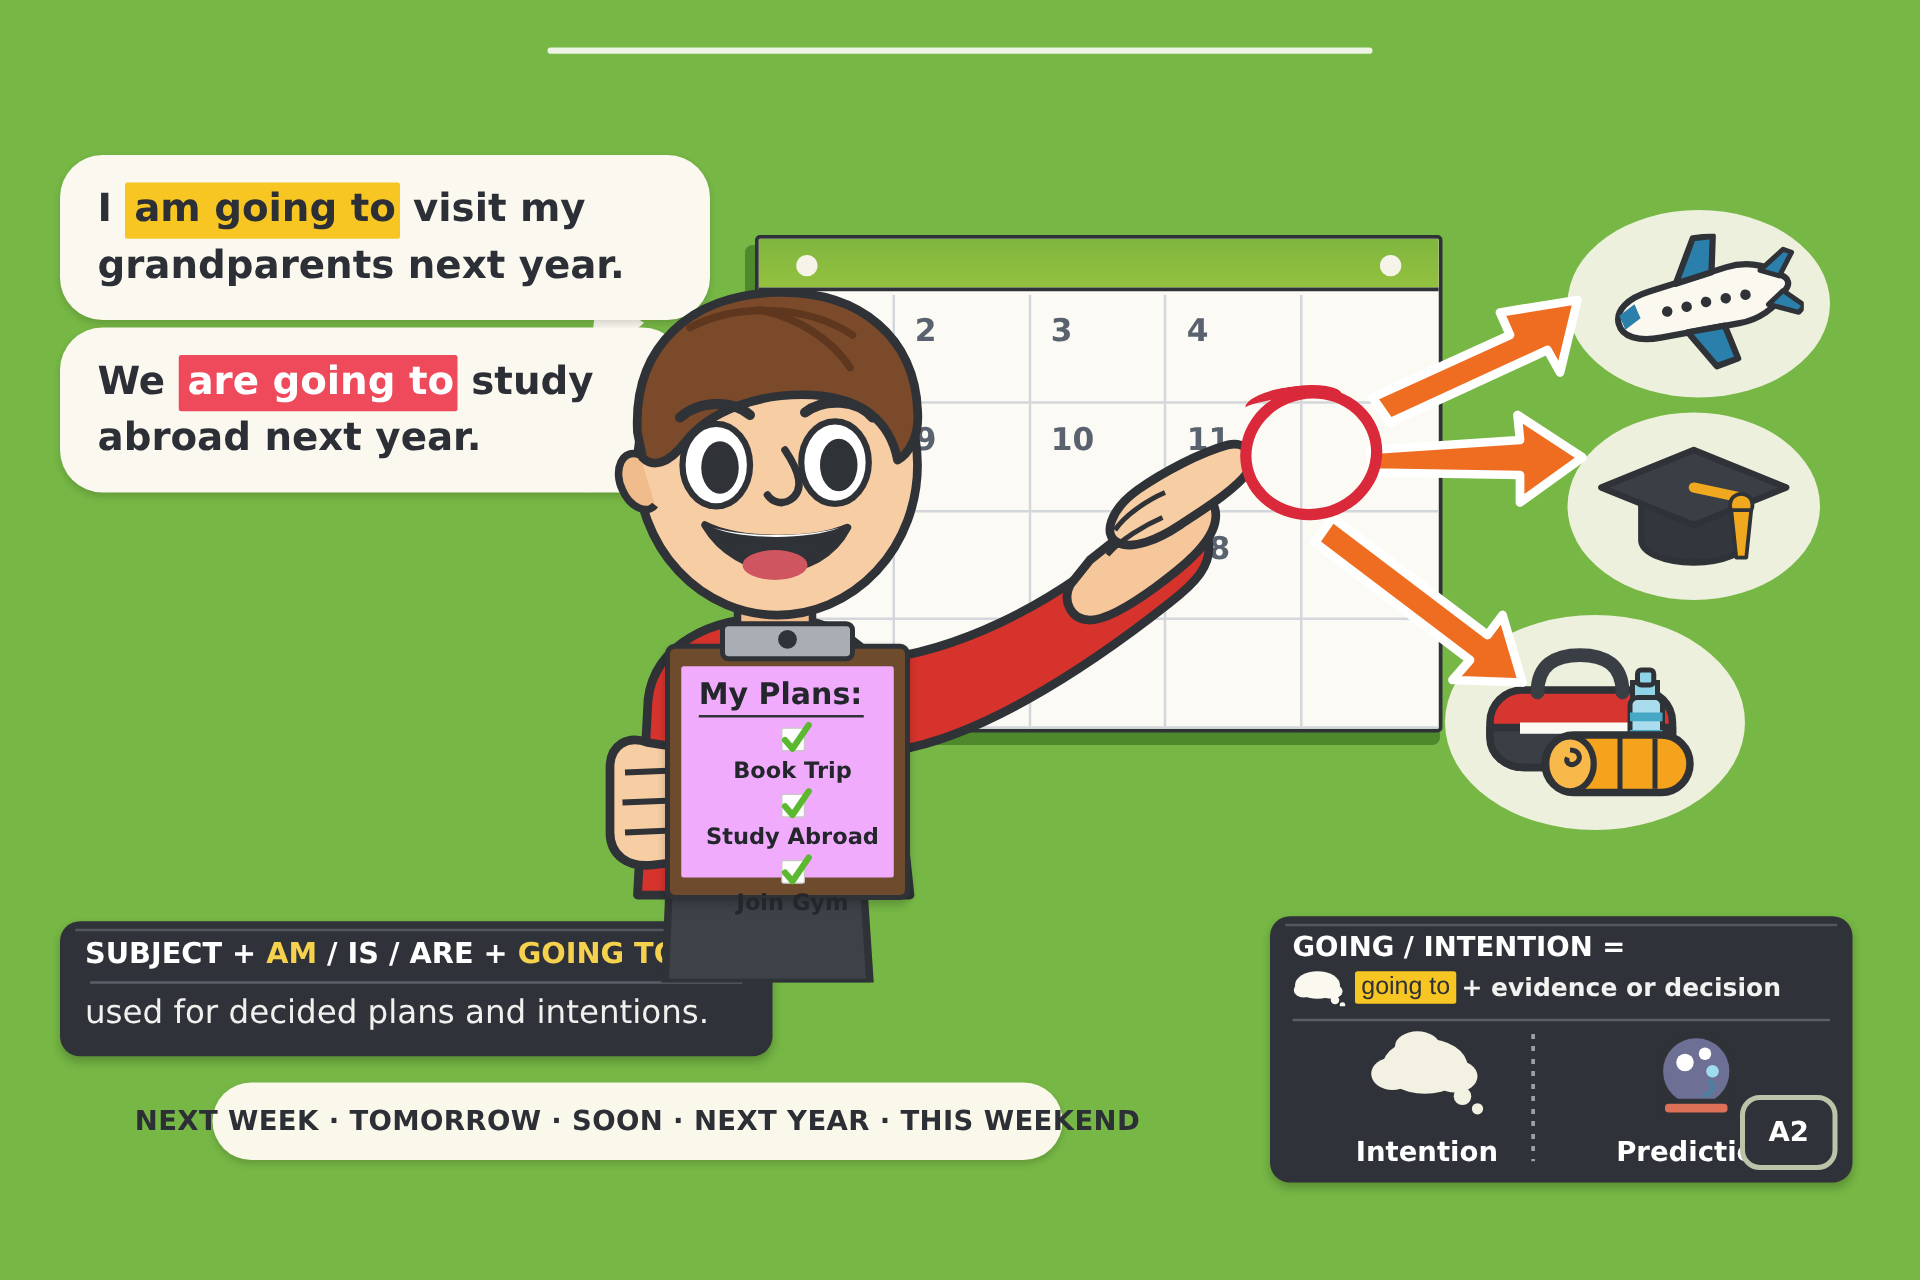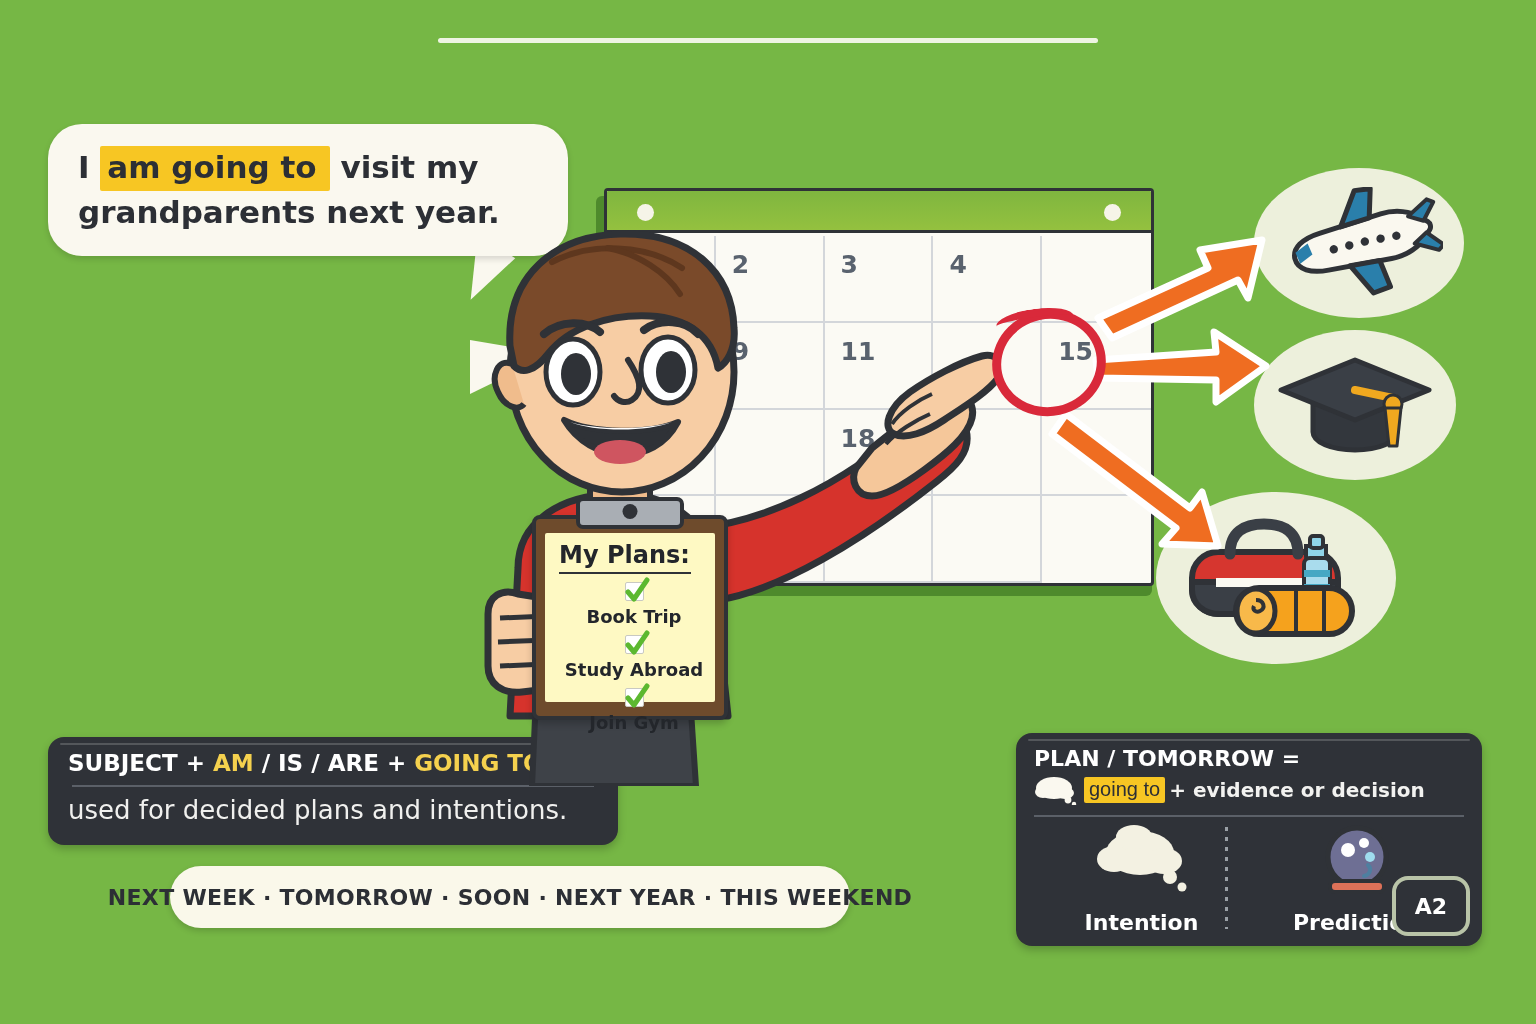--- a/index.html
+++ b/index.html
@@ -29,21 +29,21 @@
     position:absolute;background:#faf8ef;border-radius:34px;
     box-shadow:0 3px 6px rgba(0,0,0,.14);
     padding:22px 30px 24px 30px;box-sizing:border-box;
   }
   .bubble .line{
     font-family:"DejaVu Sans", sans-serif;
     font-weight:bold;font-size:31px;color:#2c2f35;line-height:1.28;
     white-space:nowrap;
   }
   .bubble .line.second{margin-top:2px;}
-  .hl{padding:2px 13px 3px 7px;border-radius:2px;display:inline-block;}
+  .hl{padding:2px 3px 3px 7px;border-radius:2px;display:inline-block;}
   .hl-yellow{background:#f7c623;color:#2c2f35;}
   .hl-red{background:#ee4a5b;color:#ffffff;}
 
   #bubble1{left:48px;top:124px;width:520px;}
   #bubble2{left:48px;top:262px;width:500px;}
   .tail{position:absolute;width:0;height:0;}
   #tail1{
     left:474px;top:236px;
     border-left:40px solid #faf8ef;
     border-top:20px solid transparent;
@@ -109,21 +109,21 @@
 
   
   .clipboard{
     position:absolute;left:532px;top:515px;width:196px;height:205px;
     background:#6e4b2c;border:4px solid #2f3237;border-radius:8px;
     box-sizing:border-box;z-index:9;
     box-shadow:0 4px 7px rgba(0,0,0,.2);
   }
   .clip-paper{
     position:absolute;left:9px;top:14px;right:9px;bottom:14px;
-    background:#fef9c3;border-radius:2px;padding:10px 6px 0 14px;box-sizing:border-box;
+    background:#f0abfc;border-radius:2px;padding:10px 6px 0 14px;box-sizing:border-box;
   }
   .clip-clamp{
     position:absolute;left:50%;top:-22px;transform:translateX(-50%);
     width:108px;height:32px;background:#a9aeb4;border:4px solid #2f3237;
     border-radius:7px;box-sizing:border-box;z-index:10;
   }
   .clip-clamp::after{
     content:"";position:absolute;left:50%;top:3px;transform:translateX(-50%);
     width:15px;height:15px;border-radius:50%;background:#2f3237;
   }
@@ -231,20 +231,28 @@
   <div class="bubble" id="bubble1">
     <div class="line">
       <span>I</span>
       <span class="hl hl-yellow">am going to</span>
       <span>visit my</span>
     </div>
     <div class="line second">grandparents next year.</div>
   </div>
 
   <div class="tail" id="tail2"></div>
+  <div class="bubble" id="bubble2">
+    <div class="line">
+      <span>We</span>
+      <span class="hl hl-red">are going to</span>
+      <span>study</span>
+    </div>
+    <div class="line second">abroad next year.</div>
+  </div>
 
   <div class="calendar-shadow"></div>
   <div class="calendar">
     <div class="cal-head">
       <div class="cal-hole l"></div>
       <div class="cal-hole r"></div>
     </div>
     <div class="cal-grid" id="cal-grid">
         <div class="cal-cell">
           <div class="cal-num">1</div>
@@ -257,20 +265,23 @@
         </div>
         <div class="cal-cell">
           <div class="cal-num">4</div>
         </div>
         <div class="cal-cell"></div>
         <div class="cal-cell">
           <div class="cal-num">8</div>
         </div>
         <div class="cal-cell">
           <div class="cal-num">9</div>
+        </div>
+        <div class="cal-cell">
+          <div class="cal-num">10</div>
         </div>
         <div class="cal-cell">
           <div class="cal-num">11</div>
         </div>
         <div class="cal-cell"></div>
         <div class="cal-cell">
           <div class="cal-num">15</div>
         </div>
         <div class="cal-cell"></div>
         <div class="cal-cell"></div>
@@ -452,21 +463,21 @@
     <div class="formula-rule"></div>
     <div class="formula-line2">used for decided plans and intentions.</div>
   </div>
 
   <div id="time-pill">
     <div class="inner">NEXT WEEK · TOMORROW · SOON · NEXT YEAR · THIS WEEKEND</div>
   </div>
 
   <div class="panel" id="right-panel">
     <div class="top-sheen"></div>
-    <div class="rp-title">PLAN / TOMORROW =</div>
+    <div class="rp-title">GOING / INTENTION =</div>
     <div class="rp-row">
       <svg width="46" height="30" viewBox="0 0 46 30">
         <ellipse cx="20" cy="13" rx="18" ry="11" fill="#faf8ef"></ellipse>
         <ellipse cx="9" cy="17" rx="8" ry="6" fill="#faf8ef"></ellipse>
         <ellipse cx="31" cy="18" rx="9" ry="6" fill="#faf8ef"></ellipse>
         <circle cx="34" cy="25" r="3.4" fill="#faf8ef"></circle>
         <circle cx="40" cy="29" r="2.2" fill="#faf8ef"></circle>
       </svg>
       <span class="hl hl-yellow small">going to</span>
       <span class="txt">+ evidence or decision</span>

